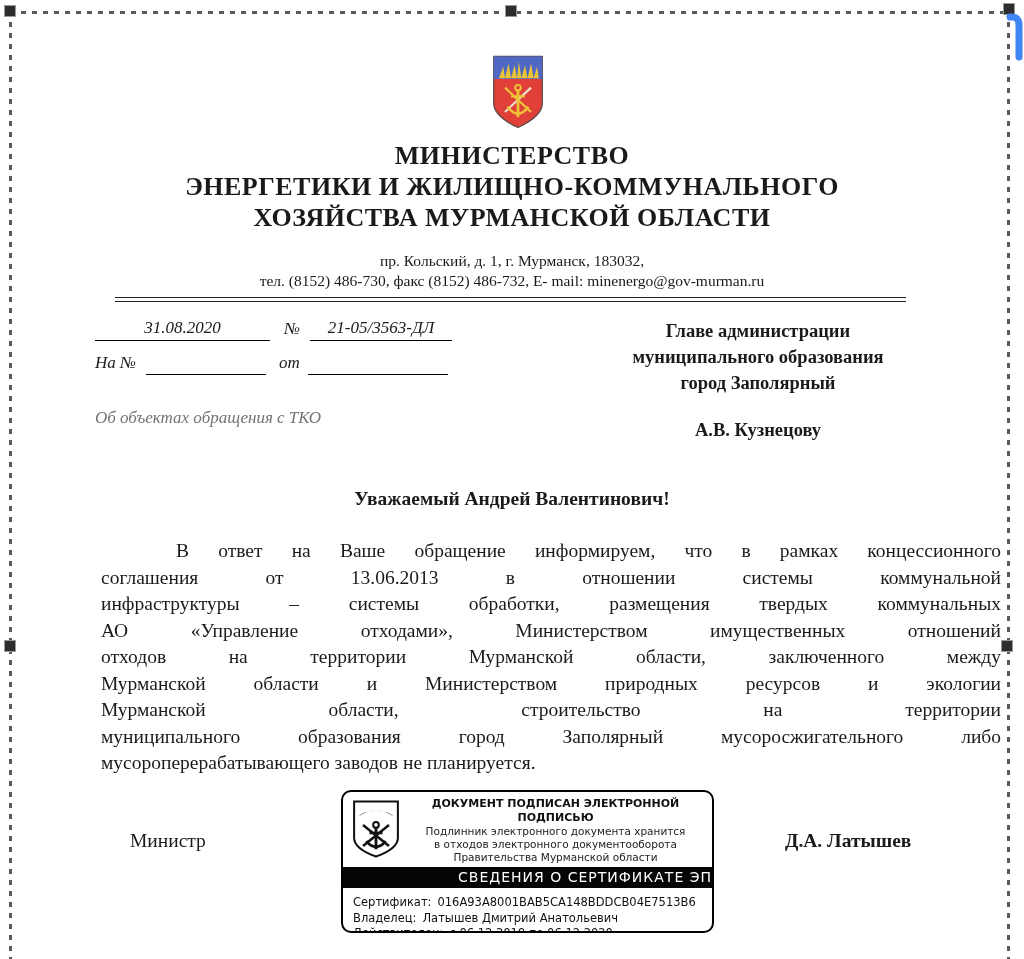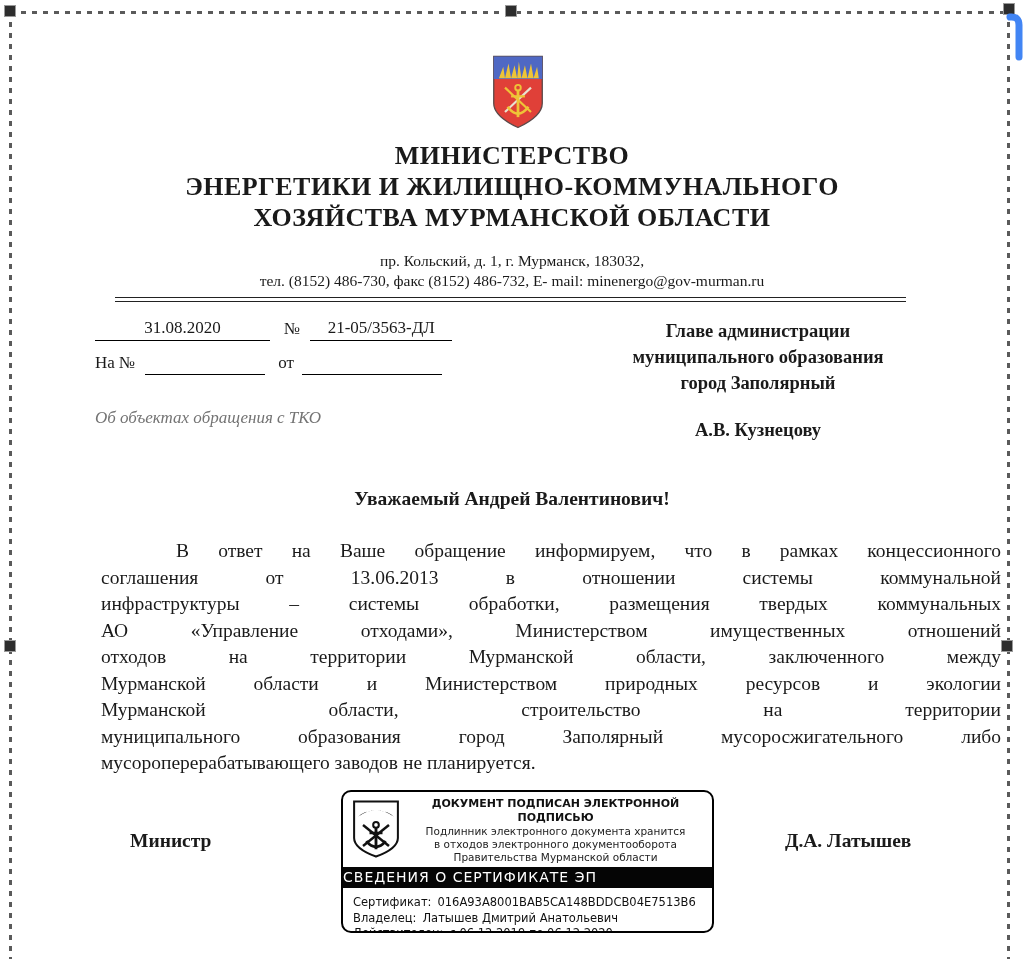--- a/index.html
+++ b/index.html
@@ -20,54 +20,54 @@
   
   .title{position:absolute;left:62px;width:900px;top:140px;text-align:center;
          font-weight:bold;font-size:26px;line-height:31px;letter-spacing:0.5px;}
   .addr{position:absolute;left:62px;width:900px;top:251px;text-align:center;
         font-size:15.5px;line-height:20px;}
   .rule{position:absolute;left:115px;top:297px;width:791px;height:3px;
         border-top:1.5px solid #222;border-bottom:1.5px solid #222;box-sizing:content-box;}
 
   
   .ref{position:absolute;left:95px;top:318px;font-size:17px;}
-  .ref-row{height:34px;white-space:nowrap;}
+  .ref-row{height:34px;white-space:nowrap;font-style:italic;}
   .u{display:inline-block;border-bottom:1.5px solid #000;text-align:center;vertical-align:bottom;height:22px;}
   .ref .lbl{display:inline-block;vertical-align:bottom;height:22px;}
 
   
   .recipient{position:absolute;left:568px;top:318px;width:380px;text-align:center;
              font-weight:bold;font-size:18.5px;line-height:26px;}
   .recipient .name{margin-top:21px;}
 
   .subject{position:absolute;left:95px;top:408px;font-style:italic;font-size:17px;color:#737373;}
 
   .salutation{position:absolute;left:62px;width:900px;top:488px;text-align:center;
               font-weight:bold;font-size:19.5px;}
 
   
   .body-text{position:absolute;left:62px;top:538px;width:900px;font-size:19.5px;line-height:26.5px;margin-left:39px;}
   .body-line{text-align:justify;text-align-last:justify;}
   .body-line.first{text-indent:75px;}
   .body-line.last{text-align-last:left;}
 
   
-  .sig-title{position:absolute;left:130px;top:830px;font-weight:bold;font-size:19.5px;}
+  .sig-title{position:absolute;left:130px;top:830px;font-weight:normal;font-size:19.5px;}
   .sig-name{position:absolute;left:785px;top:830px;font-weight:bold;font-size:19.5px;}
 
   
   .stamp{position:absolute;left:341px;top:790px;width:373px;height:143px;box-sizing:border-box;
          border:2.5px solid #000;border-radius:10px;overflow:hidden;background:#fff;
          font-family:"DejaVu Sans", sans-serif;color:#111;}
   .stamp-top{display:flex;align-items:center;padding:5px 8px 3px 8px;}
   .stamp-emblem{flex:0 0 50px;margin-right:6px;}
   .stamp-head{flex:1;text-align:center;}
   .stamp-title{font-size:11px;font-weight:bold;line-height:14px;}
   .stamp-sub{font-size:10.5px;line-height:13px;color:#222;}
-  .stamp-bar{background:#050505;color:#fff;text-align:left;font-size:14px;
+  .stamp-bar{background:#050505;color:#fff;text-align:right;font-size:14px;
              letter-spacing:1px;padding:2px 0 3px 0;}
   .stamp-bottom{padding:7px 10px 0 10px;font-size:11.5px;line-height:15.5px;}
   .stamp-bottom .v{margin-left:6px;}
 </style>
 </head>
 <body>
 
 <div class="page">
 
   <div>

